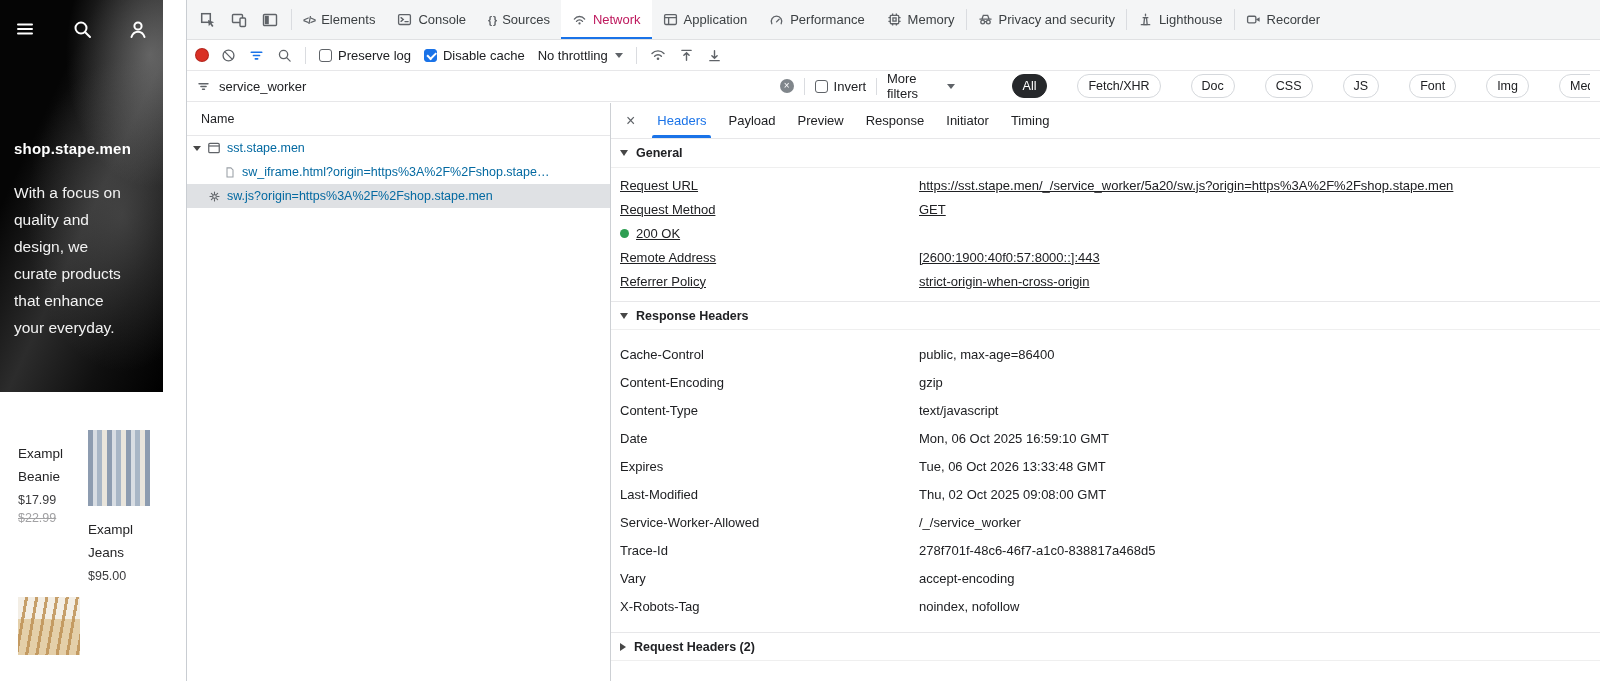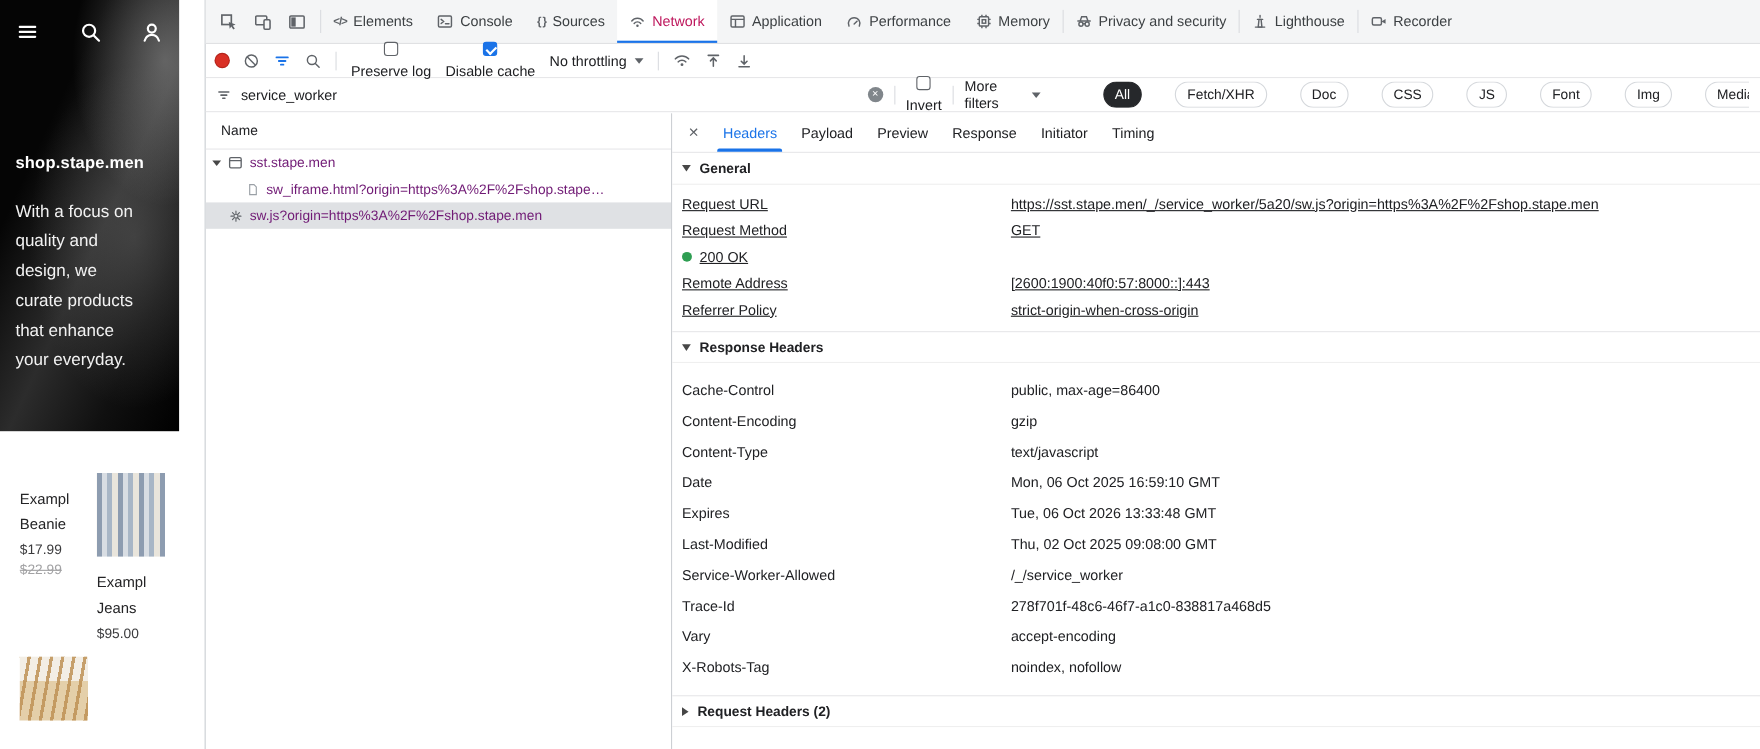--- a/index.html
+++ b/index.html
@@ -52,21 +52,21 @@
   .tbdiv { width:1px; background:#dadce0; margin:9px 0; flex:0 0 1px; }
   .tab { display:flex; align-items:center; gap:6px; padding:0 11px; font-size:13px; color:#3c4043; position:relative; flex:0 0 auto; }
   .tab .ticon { color:#5f6368; display:inline-flex; }
   .tab.active { background:#fff; color:#be185d; }
   .tab.active::after { content:""; position:absolute; left:0; right:0; bottom:0; height:2px; background:var(--accent-blue,#1a73e8); }
   .glyph-ico { font-size:10.5px; font-weight:bold; letter-spacing:-1px; color:#5f6368; }
 
   
   .nettoolbar { display:flex; align-items:center; height:31px; border-bottom:1px solid #e7e7e9; padding:0 9px; gap:13px; color:#5f6368; }
   .rec { width:12px; height:12px; border-radius:50%; background:var(--record-red,#d93025); box-shadow:0 0 0 1px #b4251c; }
-  .check-item { display:flex; align-items:center; gap:6px; color:#202124;flex-direction:column; }
+  .check-item { display:flex; align-items:center; gap:6px; color:#202124; }
   .cb { width:13px; height:13px; border:1.5px solid #5f6368; border-radius:3px; background:#fff; flex:0 0 13px; }
   .cb.checked { background:var(--accent-blue,#1a73e8); border-color:var(--accent-blue,#1a73e8); position:relative; }
   .cb.checked::after { content:""; position:absolute; left:2px; top:2.5px; width:7px; height:3.5px;
                        border-left:2px solid #fff; border-bottom:2px solid #fff; transform:rotate(-45deg); }
   .cb-label { font-size:13px; }
   .selectbox { display:flex; align-items:center; gap:7px; color:#202124; font-size:13px; }
   .caret-dn { width:0; height:0; border-left:4px solid transparent; border-right:4px solid transparent; border-top:5px solid #5f6368; }
   .vdiv { width:1px; height:17px; background:#dadce0; }
 
   
@@ -77,21 +77,21 @@
                   text-align:center; flex:0 0 14px; }
   .morefilters { display:flex; align-items:center; gap:7px; font-size:13px; color:#202124; }
   .chips { display:flex; gap:7px; margin-left:24px; flex-wrap:nowrap; overflow:hidden; }
   .chip { padding:4px 10px; border:1px solid #d5d8dc; border-radius:14px; font-size:12.5px; color:#202124; background:#fff; flex:0 0 auto;margin-left:23px; }
   .chip.selected { background:#26282b; border-color:#26282b; color:#fff; }
 
   
   .main { position:absolute; top:103px; bottom:0; left:0; right:0; display:flex; }
   .requests { width:424px; flex:0 0 424px; border-right:1px solid #cdd0d4; }
   .req-head { height:33px; line-height:32px; padding-left:14px; border-bottom:1px solid #e7e7e9; color:#202124; }
-  .req-row { height:24px; display:flex; align-items:center; gap:6px; color:#701a75; padding-left:6px; }
+  .req-row { height:24px; display:flex; align-items:center; gap:6px; color:#0369a1; padding-left:6px; }
   .req-row .ricon { display:inline-flex; color:#5f6368; }
   .req-row.indent1 { padding-left:37px; }
   .req-row.indent2 { padding-left:21px; }
   .req-row.selected { background:#dfe1e4; }
   .tri-dn { width:0; height:0; border-left:4px solid transparent; border-right:4px solid transparent; border-top:5.5px solid #474747; }
   .req-label { white-space:nowrap; overflow:hidden; text-overflow:clip; }
 
   
   .details { flex:1; display:flex; flex-direction:column; overflow:hidden; }
   .det-tabs { display:flex; align-items:center; height:36px; border-bottom:1px solid #e7e7e9; padding:0 4px; flex:0 0 36px; }

